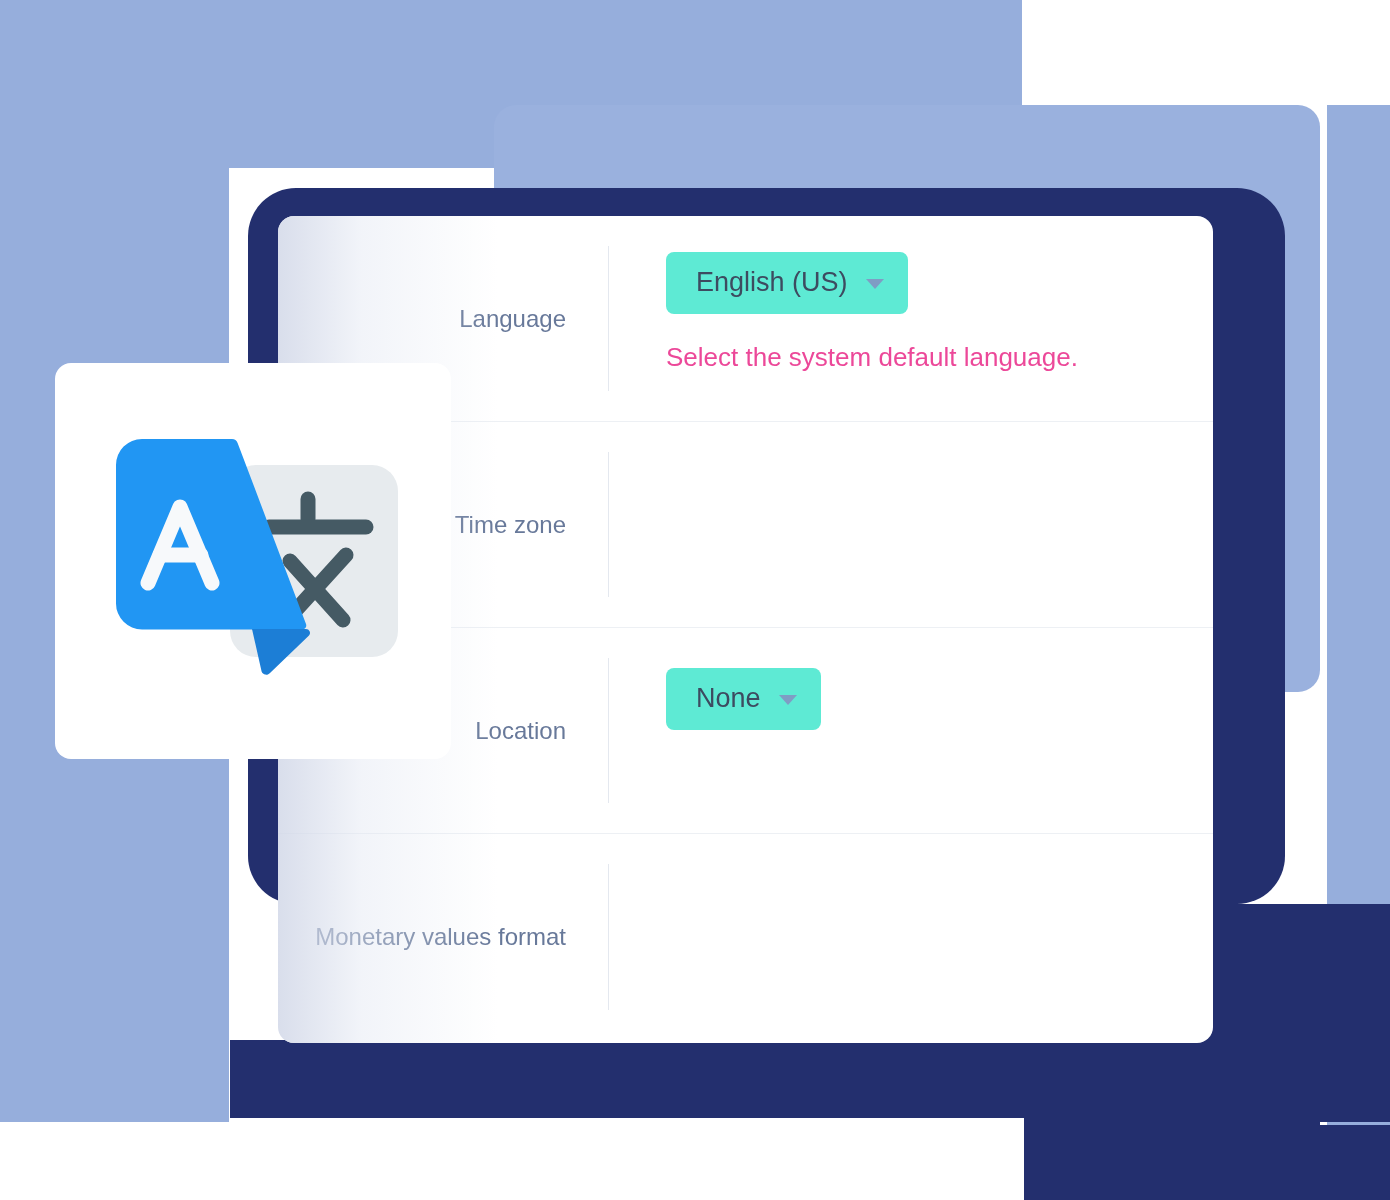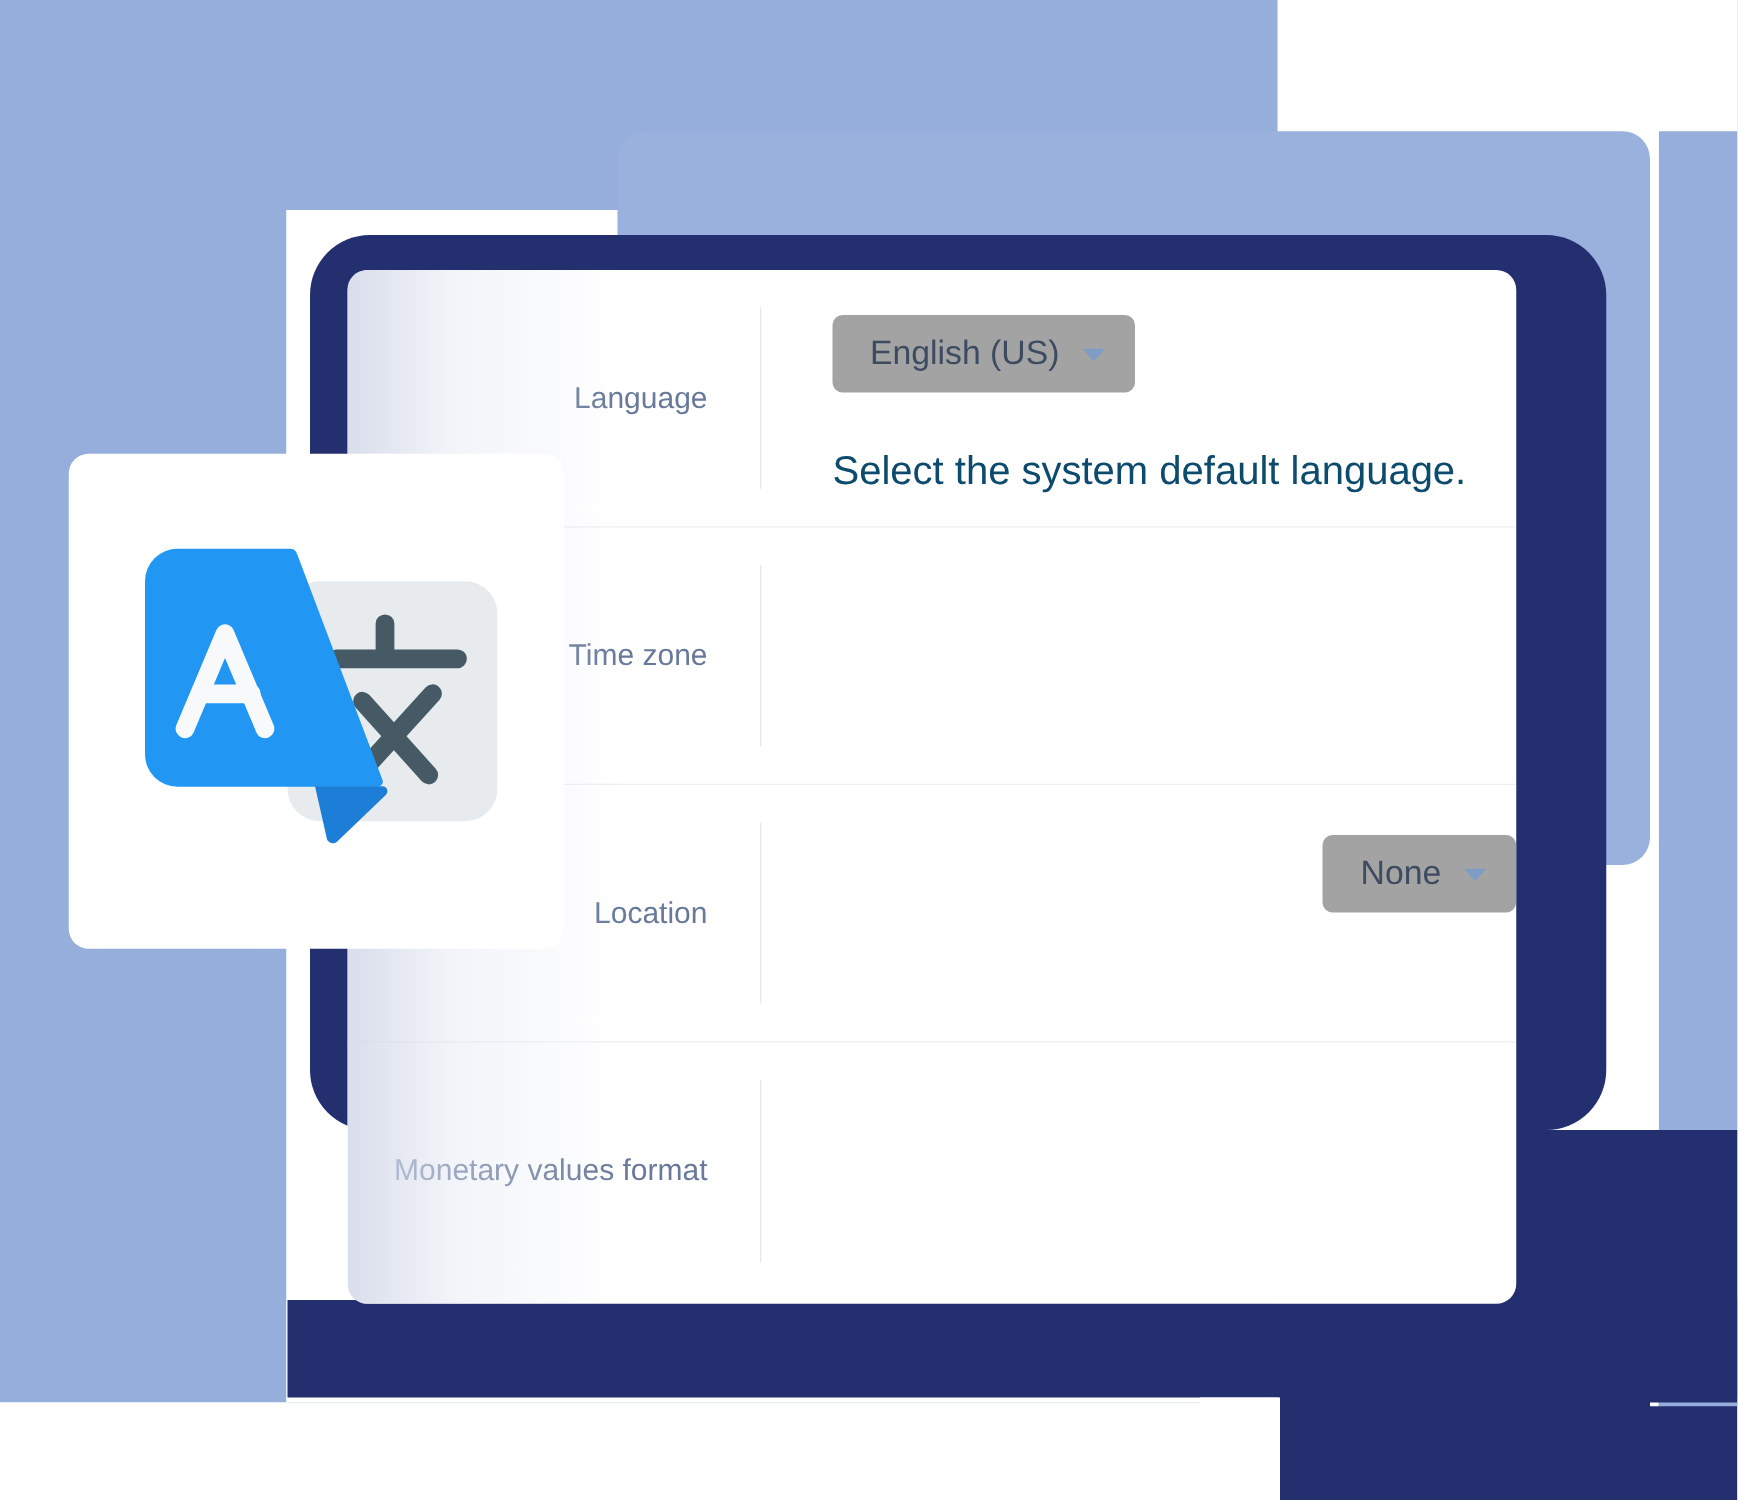--- a/index.html
+++ b/index.html
@@ -166,49 +166,49 @@
   .row-body {
     flex: 1;
     padding-left: 58px;
     padding-top: 38px;
   }
 
   .select-box {
     display: inline-flex;
     align-items: center;
     gap: 18px;
-    background: #a3a3a3;
+    background: #5eead4;
     border-radius: 8px;
     padding: 16px 24px 16px 30px;
     font-size: 27px;
     color: #3d4b60;
     line-height: 1.1;
     cursor: pointer;
     user-select: none;
   }
   .caret {
     width: 0; height: 0;
     border-left: 9px solid transparent;
     border-right: 9px solid transparent;
     border-top: 10px solid #7f9dc4;
     display: inline-block;
     margin-top: 3px;
   }
 
   .help-text {
-    margin-top: 44px;
-    font-size: 32px;
-    color: #0c4a6e;
+    margin-top: 28px;
+    font-size: 26px;
+    color: #ec4899;
     font-family: "Liberation Sans", sans-serif;
   }
 
   
   .row-language .row-body   { padding-top: 36px; }
   .row-timezone .row-body   { padding-top: 40px; }
-  .row-location .row-body   { padding-top: 40px; text-align: right; }
+  .row-location .row-body   { padding-top: 40px; }
   .row-monetary .row-body   { padding-top: 40px; }
   .row-monetary .row-label  { width: 330px; flex: 0 0 330px; }
 </style>
 </head>
 <body>
 
 <div id="stage">
 
   <div class="plate-bg-blue"></div>
   <div class="notch-white-a"></div>

